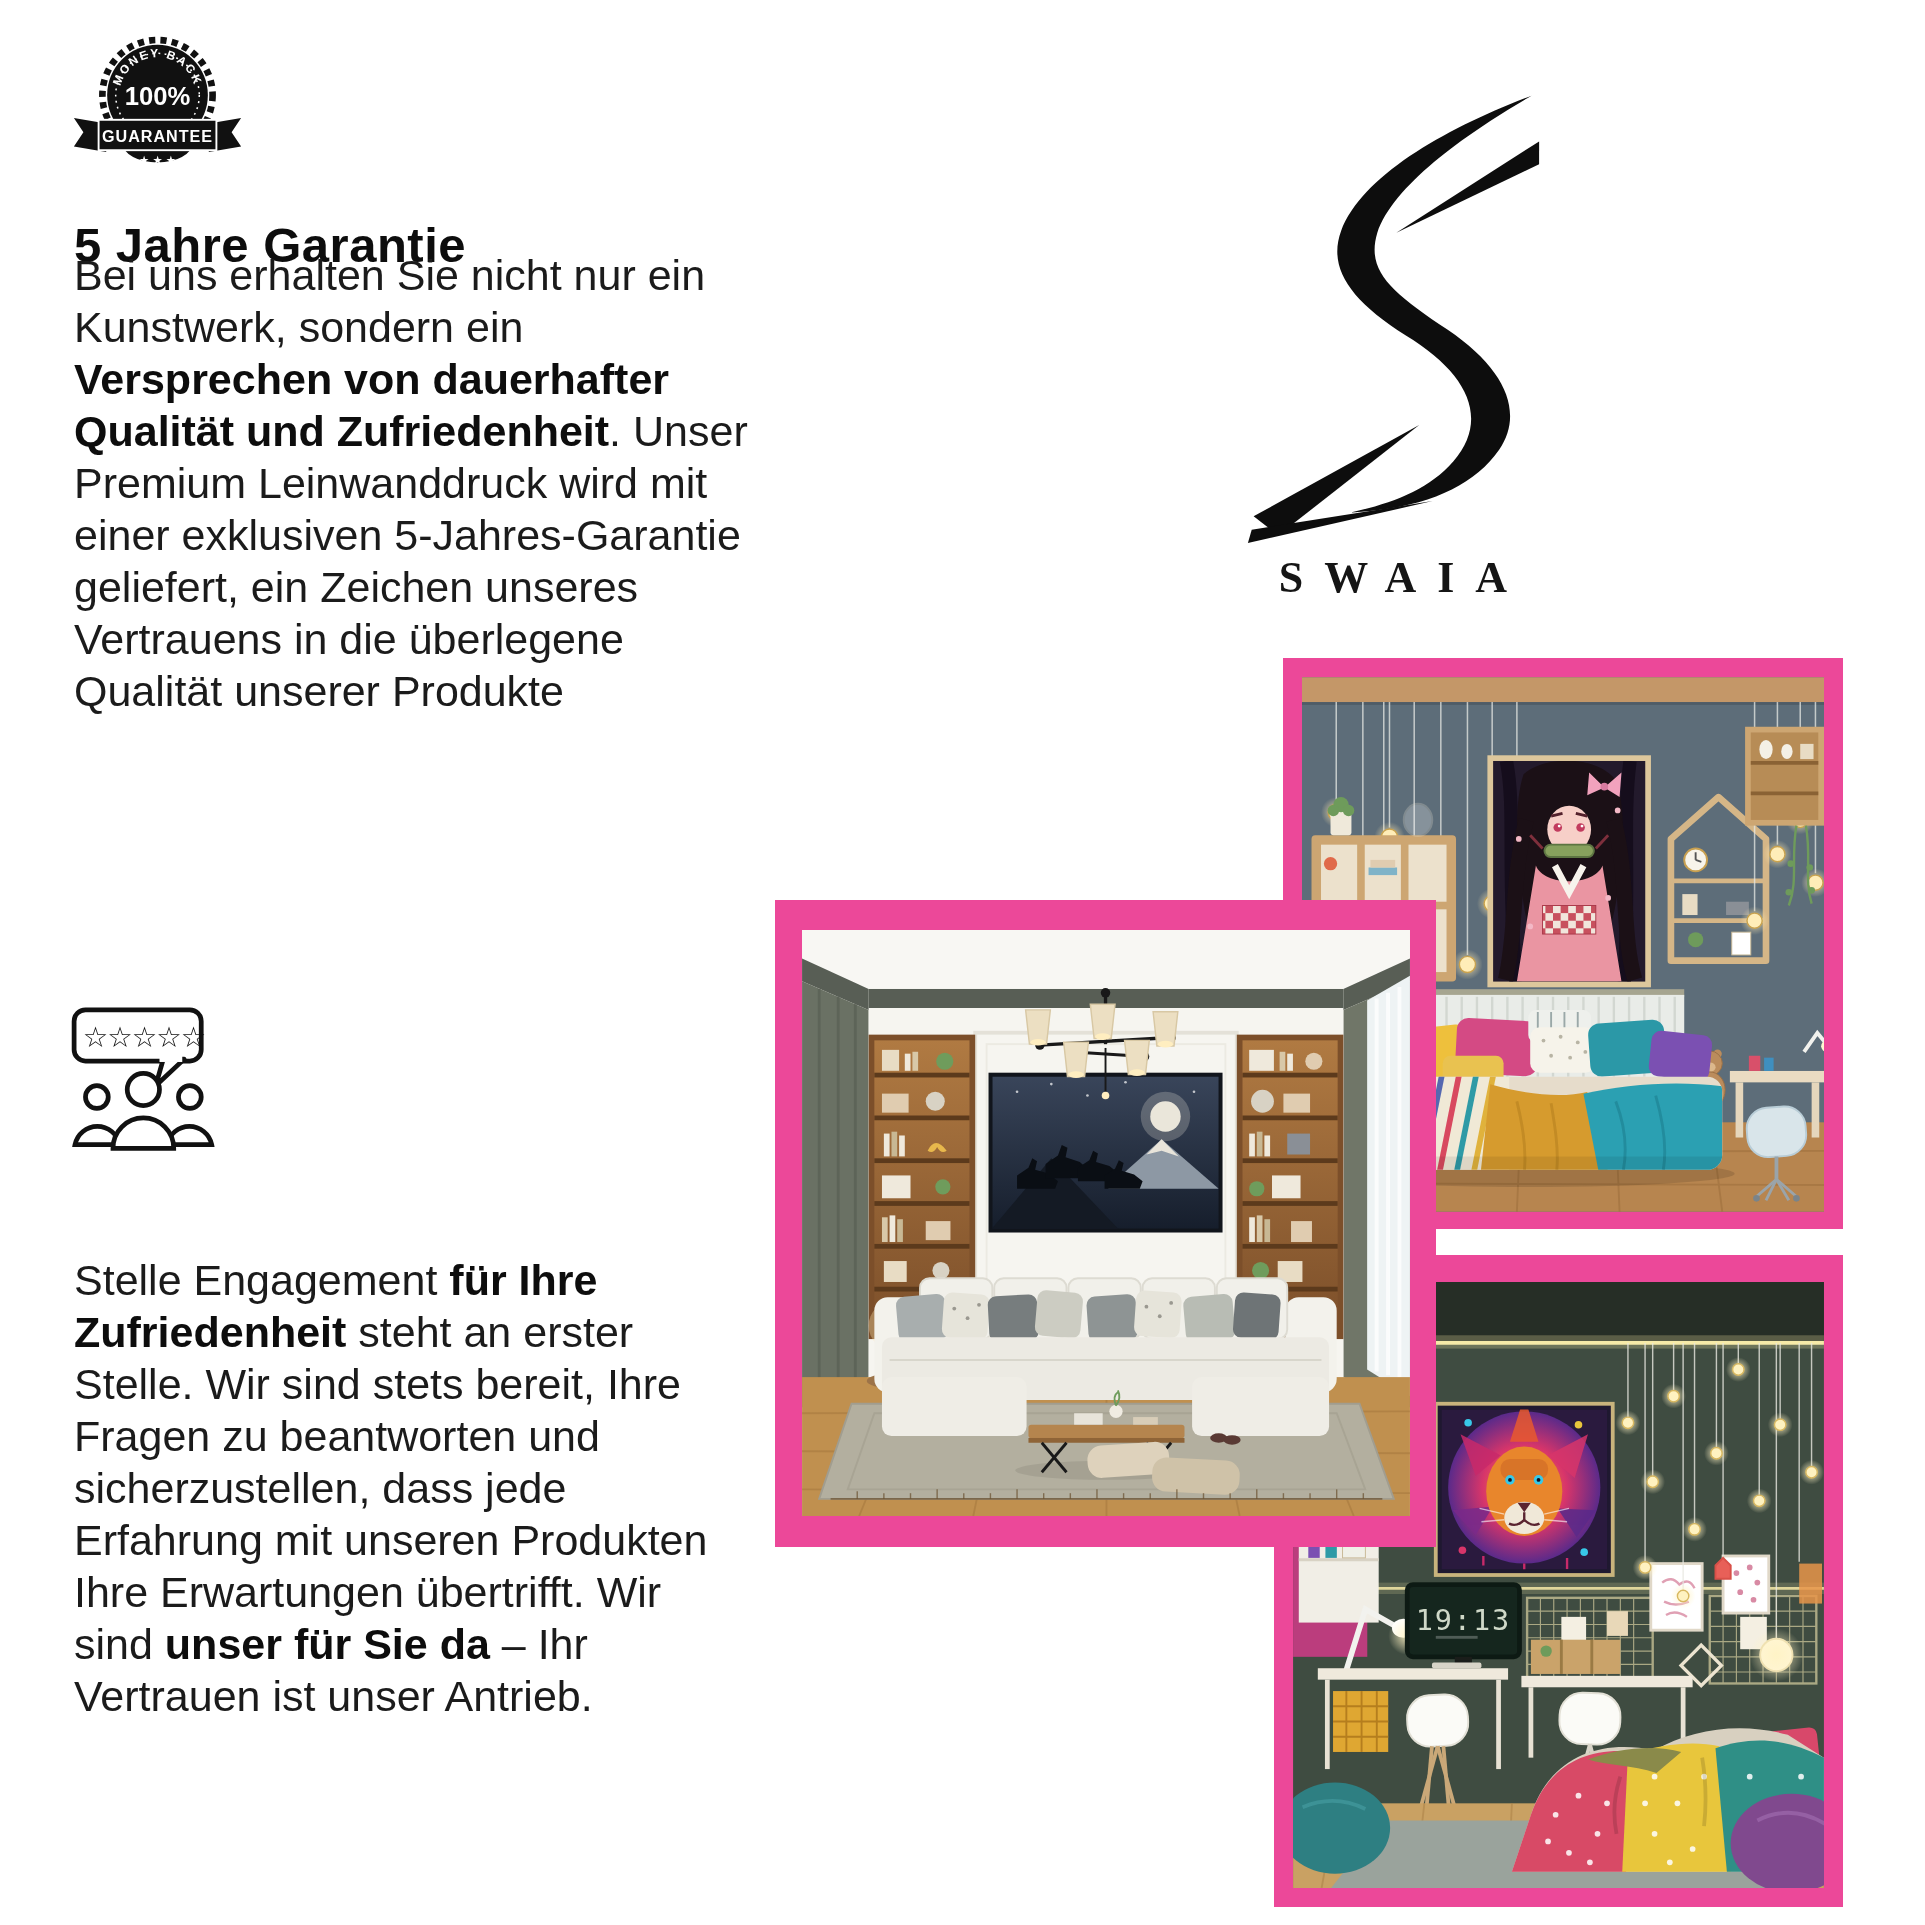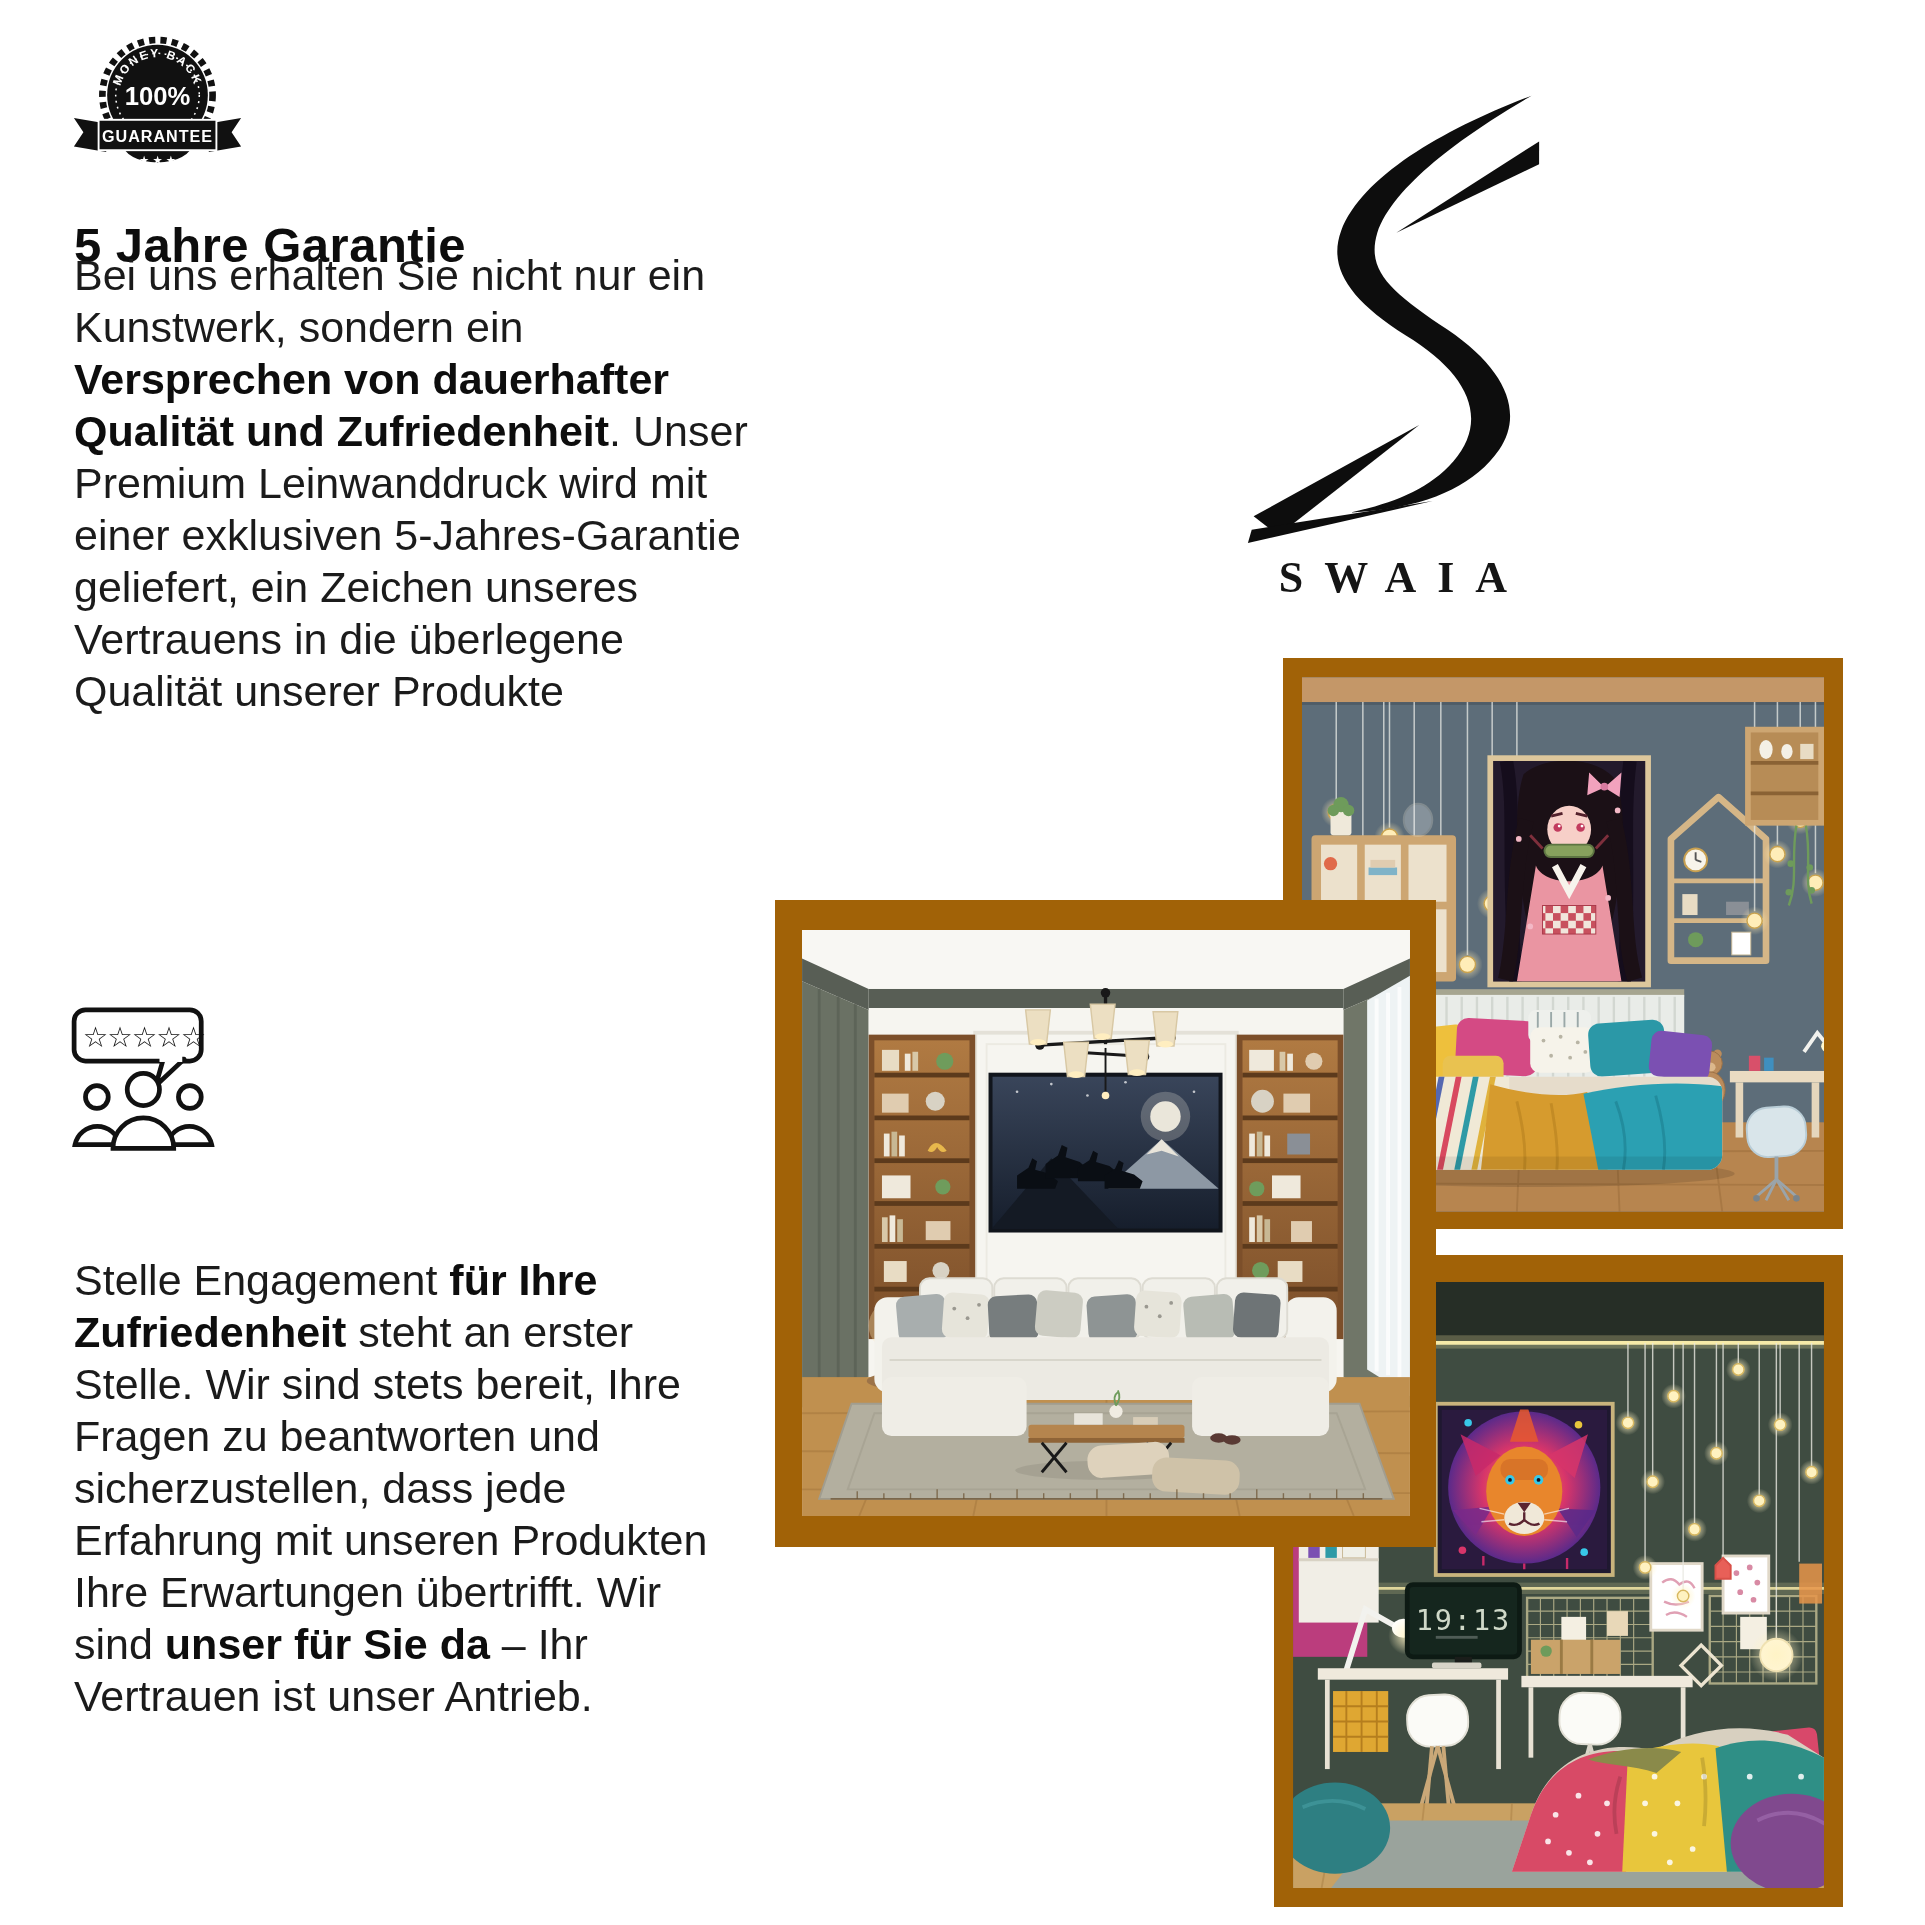--- a/index.html
+++ b/index.html
@@ -16,21 +16,21 @@
   .p2{top:1254px;}
 
   .badge-wrap{position:absolute;left:72px;top:34px;width:171px;height:145px;}
   .rating-wrap{position:absolute;left:70px;top:1006px;width:160px;height:148px;}
 
   .logo{position:absolute;left:1236px;top:88px;width:314px;height:533px;text-align:center;}
   .logo-s{position:absolute;left:9.5px;top:0;width:295px;height:457px;}
   .logo-word{position:absolute;left:0;top:464px;width:314px;font-family:"Liberation Serif","DejaVu Serif",serif;
              font-size:44px;letter-spacing:21px;text-indent:21px;color:#151515;font-weight:700;}
 
-  .card{position:absolute;background:#a16207;}
+  .card{position:absolute;background:#ec4899;}
   .card-a{left:1283px;top:658px;width:560px;height:571px;}
   .card-c{left:1274px;top:1255px;width:569px;height:652px;}
   .card-b{left:775px;top:900px;width:661px;height:647px;}
   .card svg{position:absolute;display:block;}
   .ph-a{left:19px;top:19px;}
   .ph-b{left:27px;top:30px;}
   .ph-c{left:19px;top:27px;}
 </style>
 </head>
 <body>

